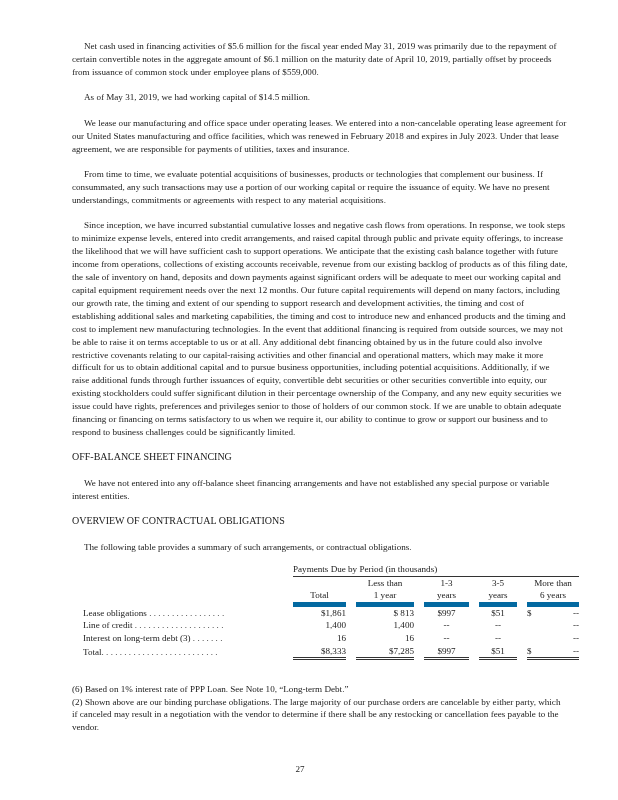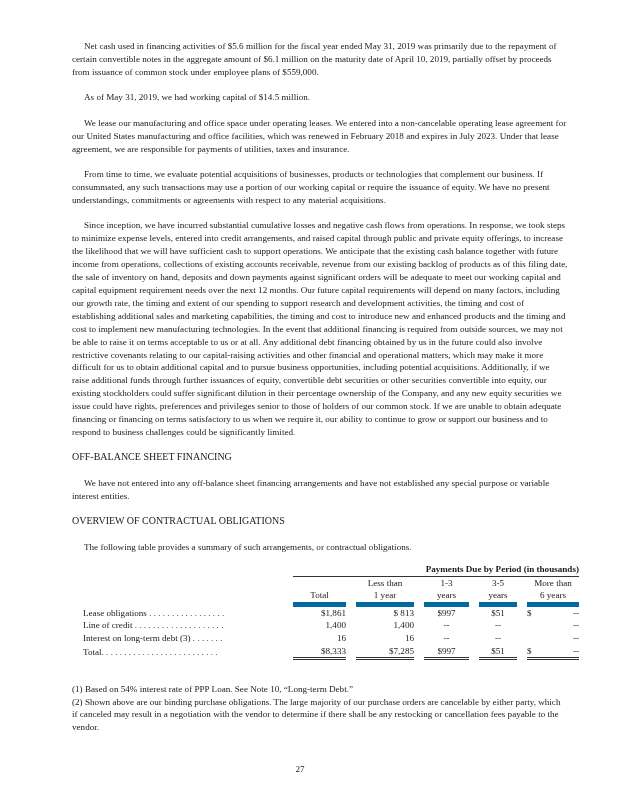--- a/index.html
+++ b/index.html
@@ -6,21 +6,21 @@
   body { width: 618px; height: 800px; position: relative; overflow: hidden;
          font-family: "Liberation Serif", "DejaVu Serif", serif; color: #1a1a1a; }
   .page { position: absolute; left: 72px; top: 40px; width: 496px; font-size: 9.1px; line-height: 12.9px; }
   p { margin: 0 0 12.6px 0; text-indent: 12px; text-align: left; }
   .head { margin: 0 0 12.6px 0; text-indent: 0; font-size: 10px; letter-spacing: 0; }
   table.oblig { position: absolute; left: 72px; top: 563px; border-collapse: collapse; font-size: 9.1px; line-height: 12.6px; }
   table.oblig td { padding: 0; white-space: nowrap; vertical-align: bottom; }
   .lbl { width: 200px; padding-left: 11px !important; }
   .num { text-align: right; }
   .ctr { text-align: center; }
-  .hd-span { text-align: right; border-bottom: 1px solid #333; font-weight: bold; }
+  .hd-span { text-align: left; border-bottom: 1px solid #333; }
   .ul { border-bottom: 5px solid #0369a1; }
   .dbl { border-bottom: 3px double #333; }
   .gap { width: 10px; }
   .c-total { width: 53px; }
   .c-lt1 { width: 58px; }
   .c-13 { width: 45px; }
   .c-35 { width: 38px; }
   .c-mt5 { width: 52px; }
   .dollar-split { display: flex; justify-content: space-between; }
   .footnotes { position: absolute; left: 72px; top: 683px; width: 496px; font-size: 9.1px; line-height: 12.6px; }
@@ -135,17 +135,17 @@
           <div class="dollar-split">
             <span>$</span>
             <span>--</span>
           </div>
         </td>
   </tr>
 </tbody>
   </table>
 
 <div class="footnotes">
-  <div>(1) Based on 54% interest rate of PPP Loan.  See Note 10, “Long-term Debt.”</div>
+  <div>(6) Based on 1% interest rate of PPP Loan.  See Note 10, “Long-term Debt.”</div>
   <div>(2) Shown above are our binding purchase obligations. The large majority of our purchase orders are cancelable by either party, which if canceled may result in a negotiation with the vendor to determine if there shall be any restocking or cancellation fees payable to the vendor.</div>
 </div>
 
 <div class="page-num">27</div>
 
 </body></html>

